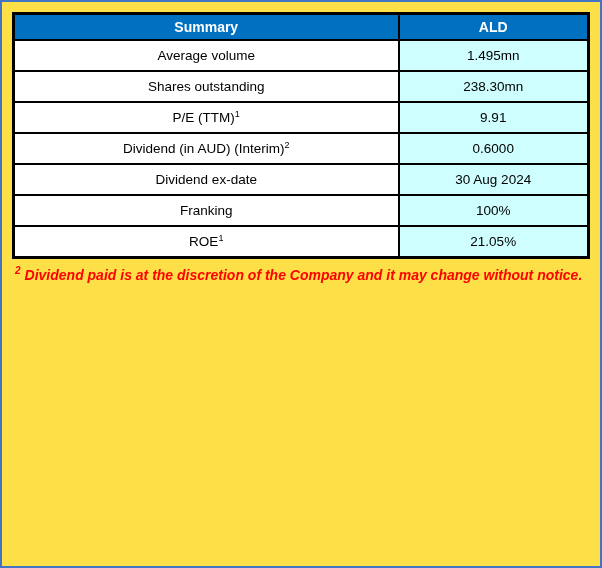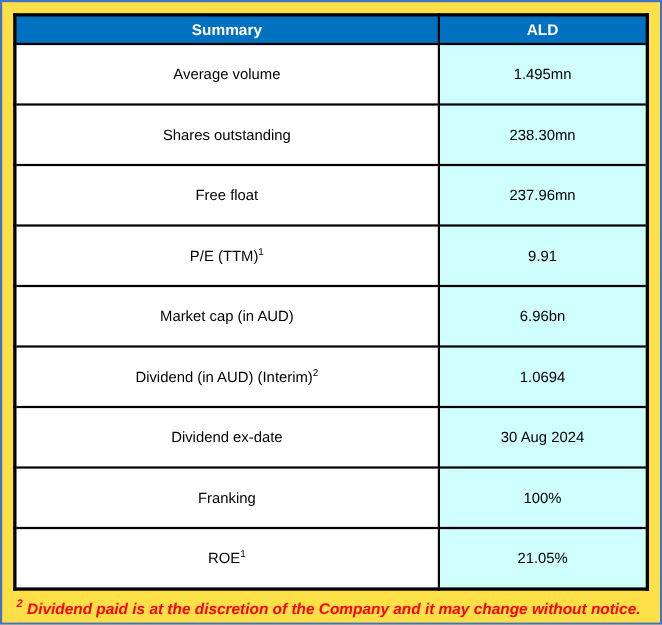--- a/index.html
+++ b/index.html
@@ -45,21 +45,21 @@
     padding: 2px 4px;
   }
   th.summary-header { width: 385px; }
   th.ticker-header  { width: 190px; }
   td.label-cell, td.value-cell {
     height: 30px;
     text-align: center;
     vertical-align: middle;
     font-size: 13.5px;
     color: #000000;
-    padding: 19px 6px;
+    padding: 7px 6px;
   }
   td.label-cell { background: #FFFFFF; }
   td.value-cell { background: var(--value-bg); }
   td.label-cell sup {
     font-size: 9px;
     line-height: 0;
   }
   .footnotes {
     width: 578px;
     margin-top: 5px;
@@ -95,34 +95,26 @@
     <tbody id="table-body">
         <tr>
           <td class="label-cell"><span>Average volume</span></td>
           <td class="value-cell">1.495mn</td>
         </tr>
         <tr>
           <td class="label-cell"><span>Shares outstanding</span></td>
           <td class="value-cell">238.30mn</td>
         </tr>
         <tr>
-          <td class="label-cell"><span>Free float</span></td>
-          <td class="value-cell">237.96mn</td>
-        </tr>
-        <tr>
           <td class="label-cell"><span>P/E (TTM)</span><sup>1</sup></td>
           <td class="value-cell">9.91</td>
         </tr>
         <tr>
-          <td class="label-cell"><span>Market cap (in AUD)</span></td>
-          <td class="value-cell">6.96bn</td>
-        </tr>
-        <tr>
           <td class="label-cell"><span>Dividend (in AUD) (Interim)</span><sup>2</sup></td>
-          <td class="value-cell">1.0694</td>
+          <td class="value-cell">0.6000</td>
         </tr>
         <tr>
           <td class="label-cell"><span>Dividend ex-date</span></td>
           <td class="value-cell">30 Aug 2024</td>
         </tr>
         <tr>
           <td class="label-cell"><span>Franking</span></td>
           <td class="value-cell">100%</td>
         </tr>
         <tr>

